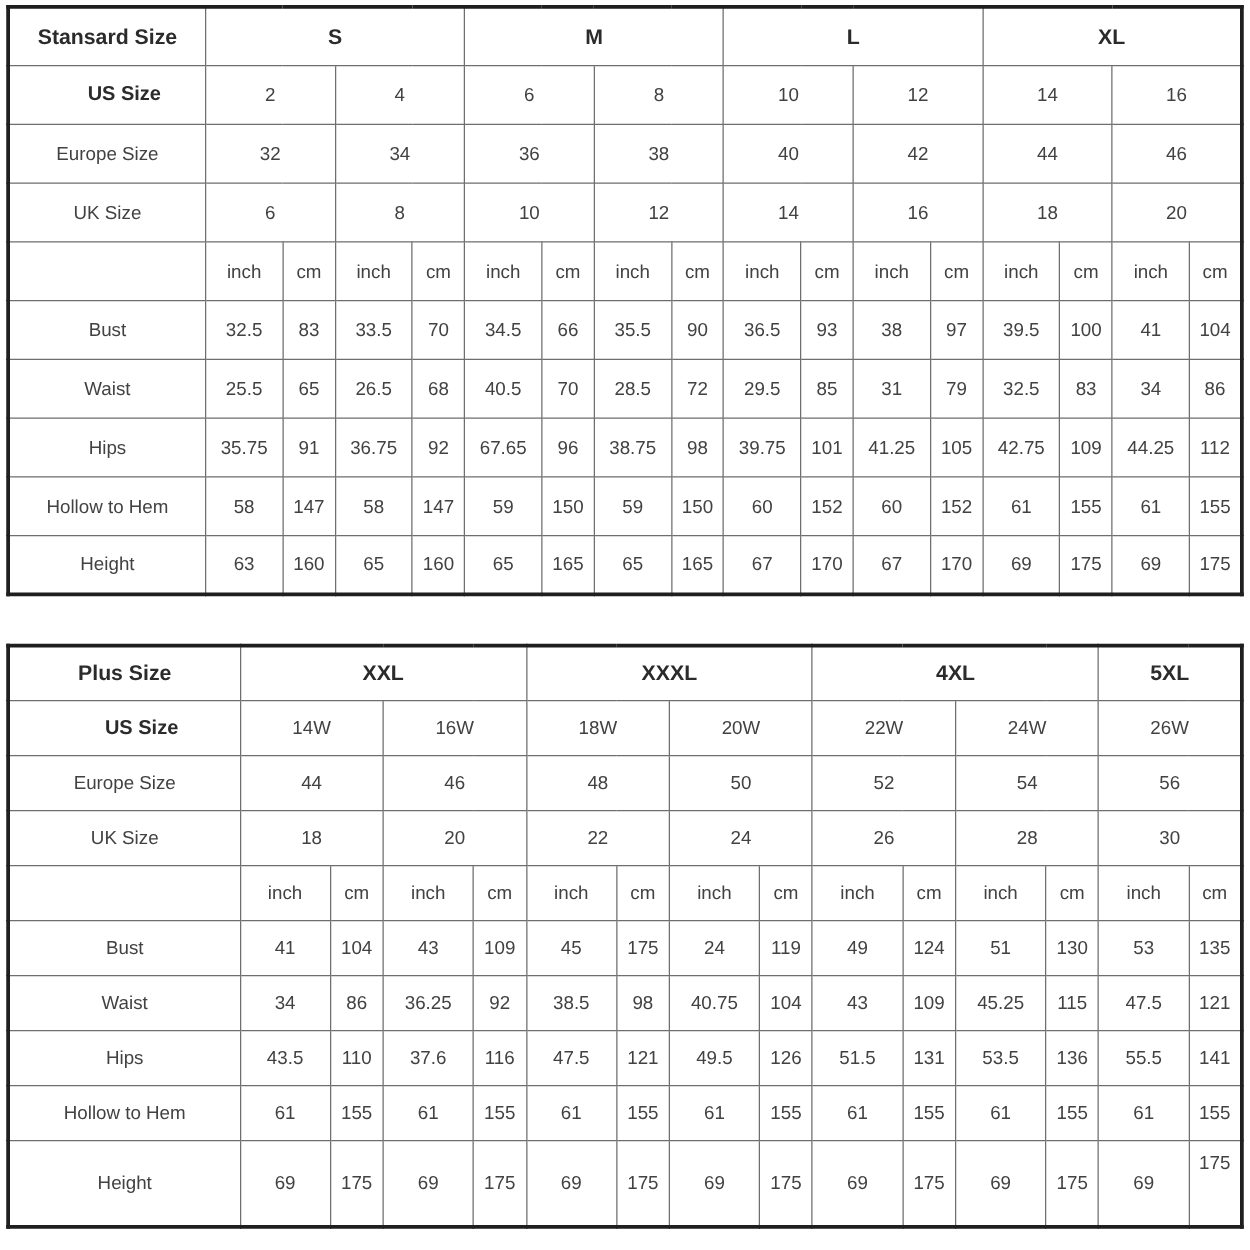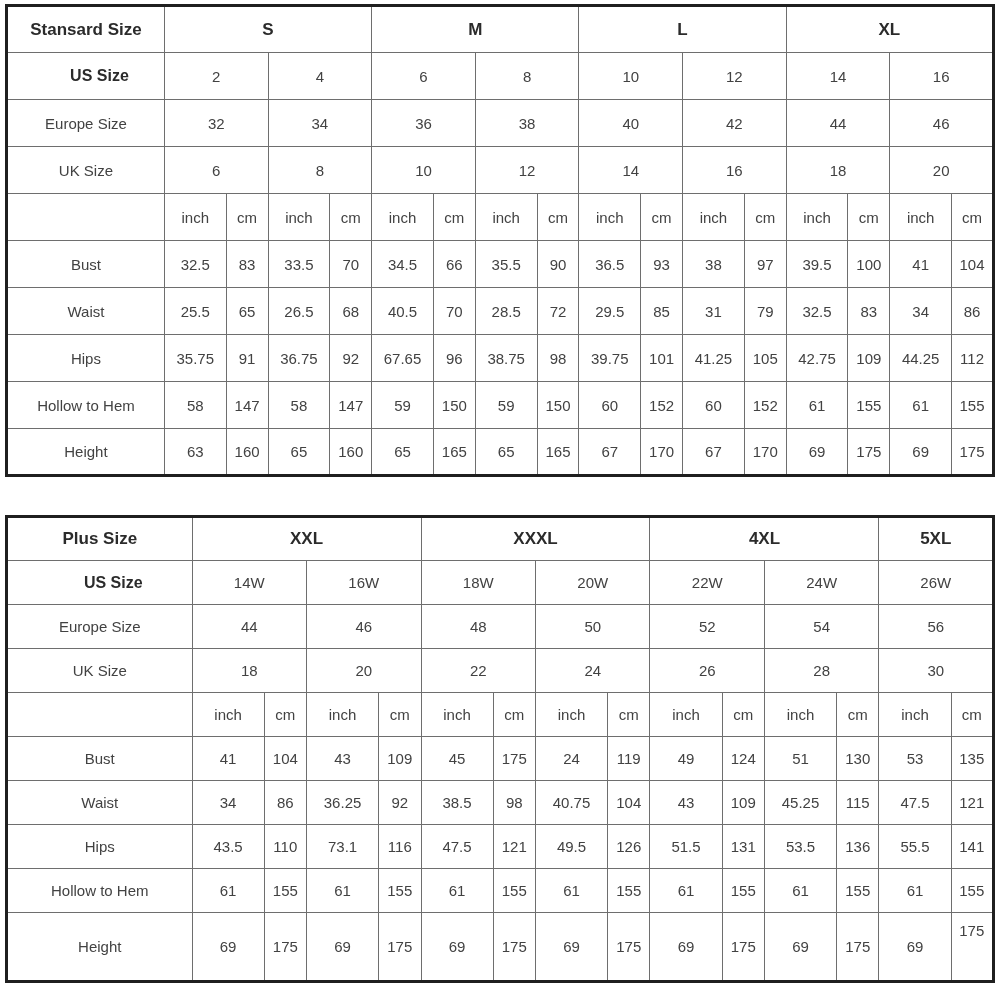--- a/index.html
+++ b/index.html
@@ -336,21 +336,21 @@
           <td>109</td>
           <td>45.25</td>
           <td>115</td>
           <td>47.5</td>
           <td>121</td>
         </tr>
         <tr>
           <th>Hips</th>
           <td>43.5</td>
           <td>110</td>
-          <td>73.1</td>
+          <td>37.6</td>
           <td>116</td>
           <td>47.5</td>
           <td>121</td>
           <td>49.5</td>
           <td>126</td>
           <td>51.5</td>
           <td>131</td>
           <td>53.5</td>
           <td>136</td>
           <td>55.5</td>

